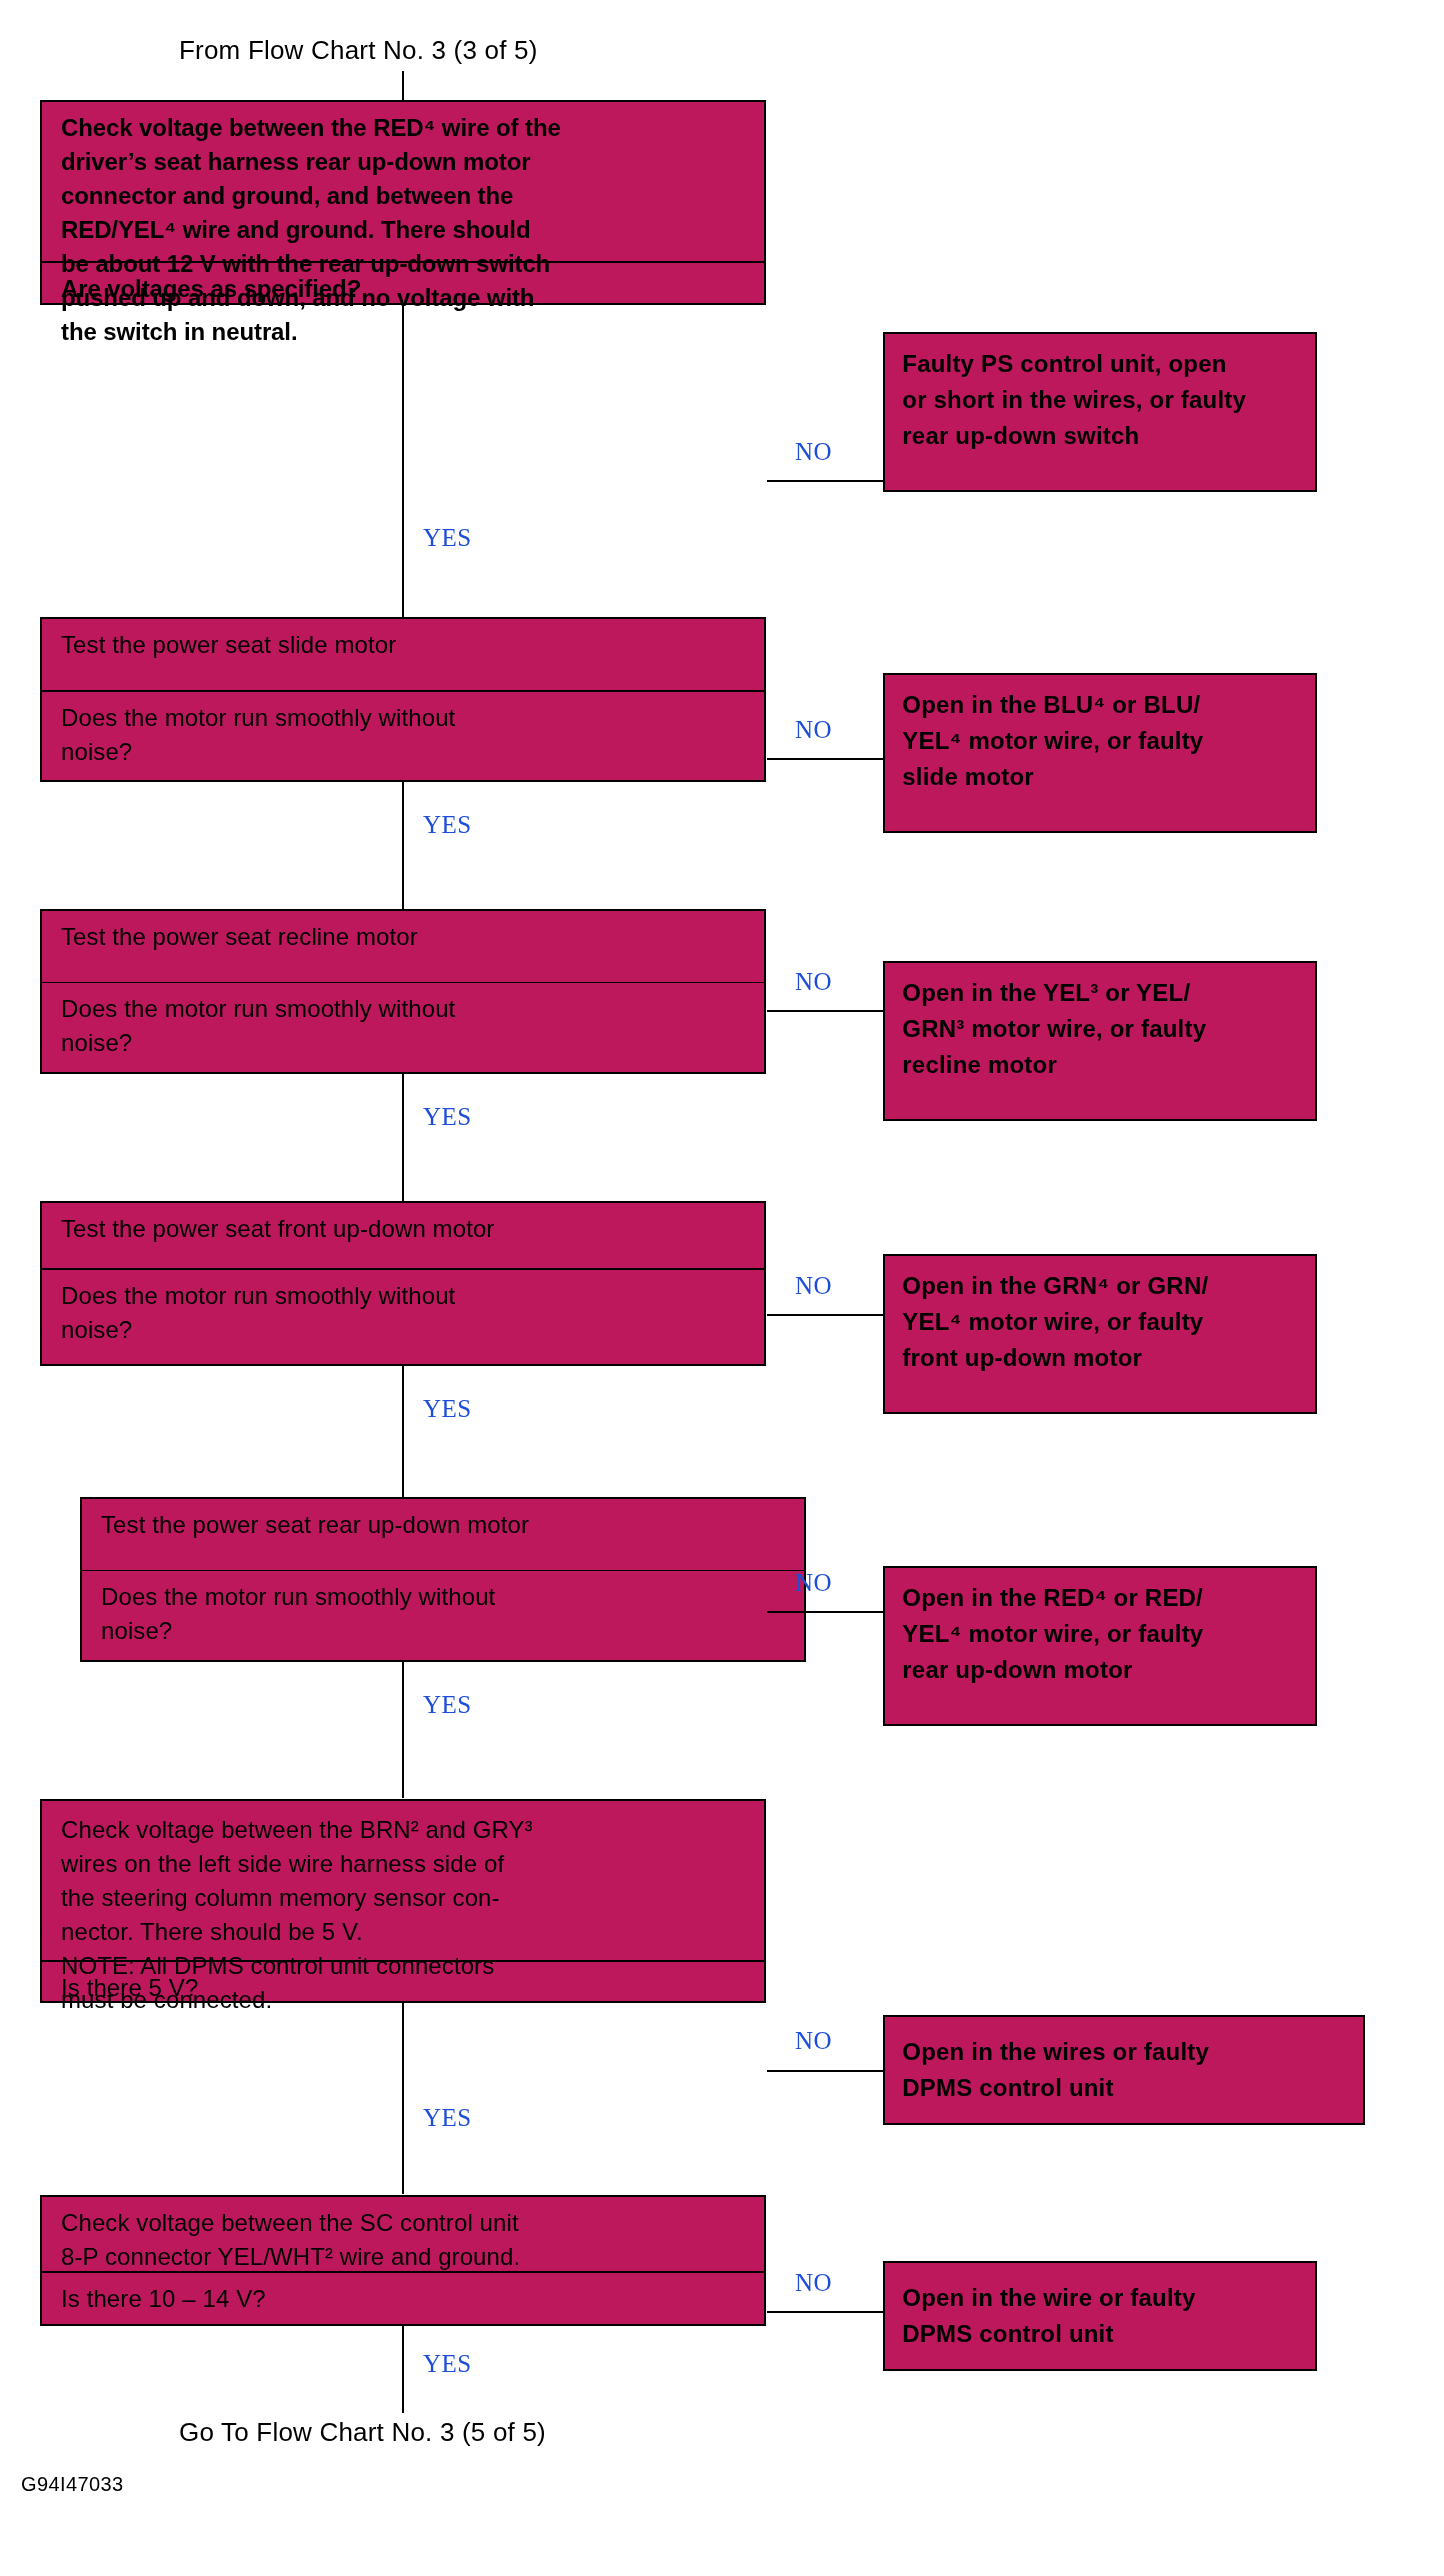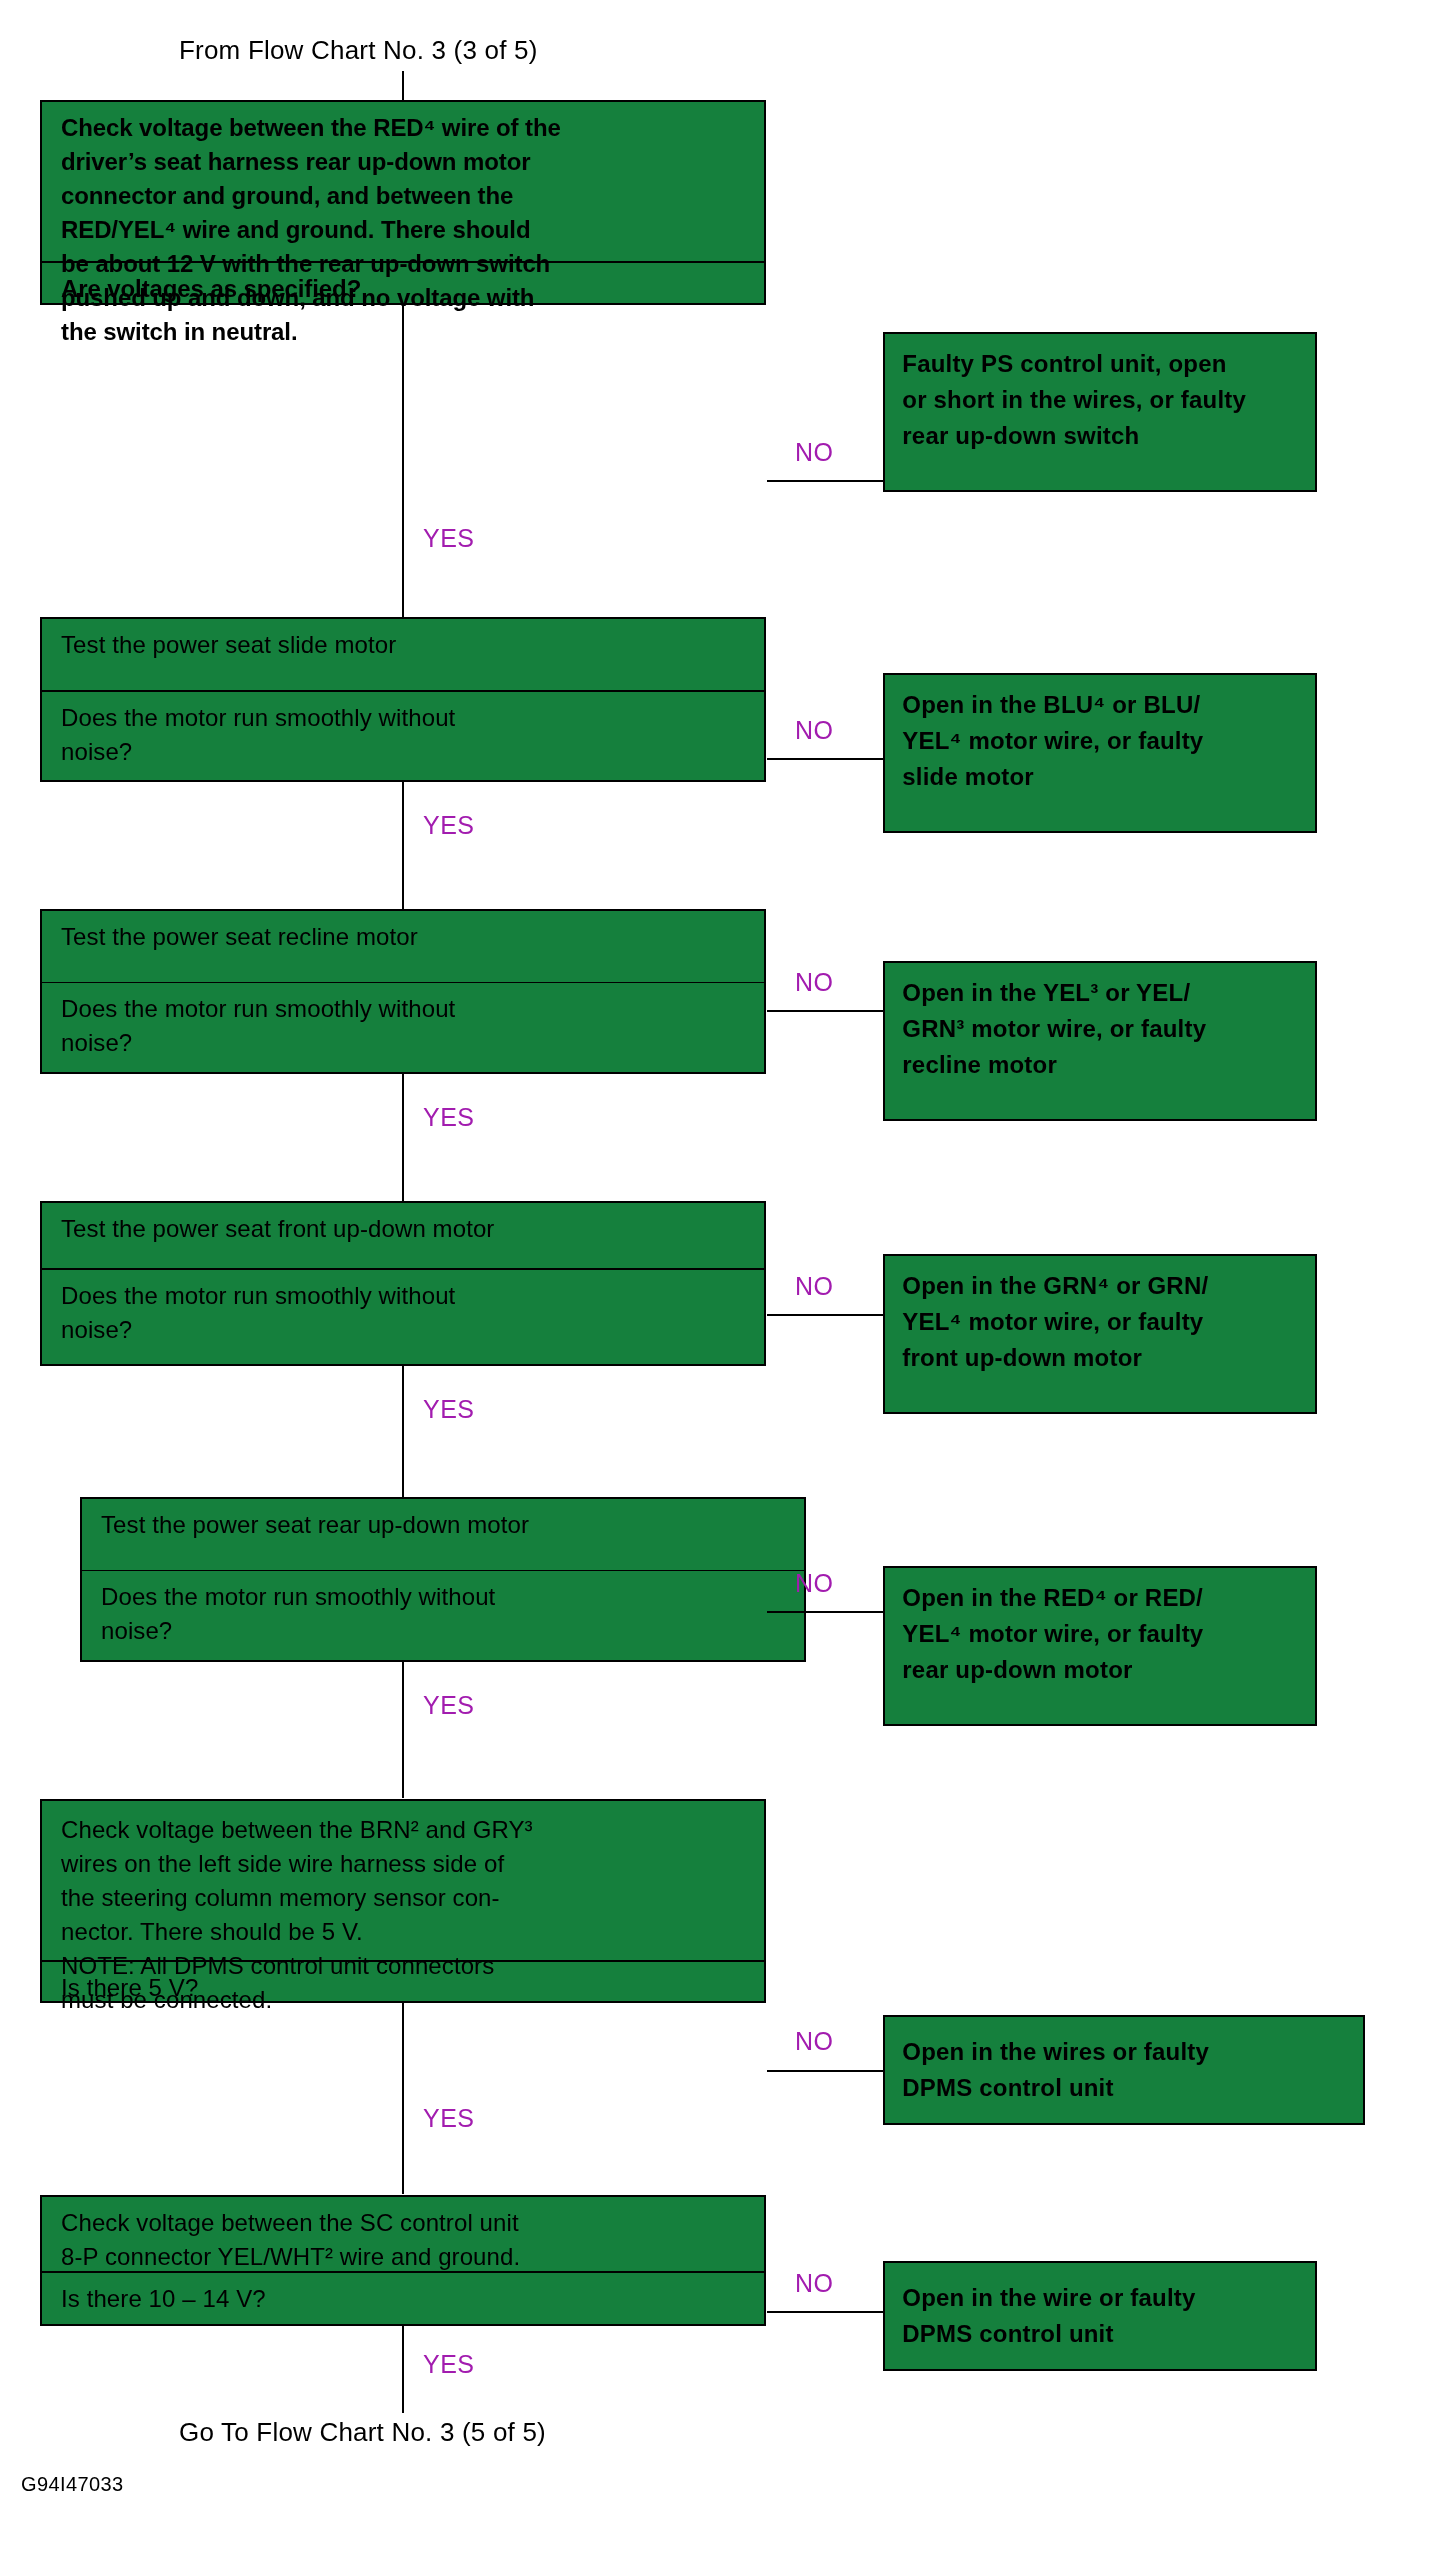--- a/index.html
+++ b/index.html
@@ -45,21 +45,21 @@
     left: 21px;
     top: 2473px;
     letter-spacing: 0.4px;
   }
 
   
   .box {
     position: absolute;
     box-sizing: border-box;
     border: 2.4px solid #000;
-    background: #15803d;
+    background: #be185d;
   }
   .box .cell {
     box-sizing: border-box;
     padding: 8.6px 15.4px 9.6px 19px;
   }
   .box .cell.divided-top {
     border-top: 2.4px solid #000;
   }
   .box .cell.divided-top-thin {
     border-top: 1.5px solid #000;
@@ -102,25 +102,25 @@
   }
   .hline {
     position: absolute;
     height: 1.9px;
     background: #000;
   }
 
   
   .branch-label {
     position: absolute;
-    font-family: Liberation Sans, sans-serif;
+    font-family: Liberation Serif, serif;
     font-weight: 400;
     font-size: 25px;
     letter-spacing: 0.5px;
-    color: #a21caf;
+    color: #1d4ed8;
     white-space: nowrap;
   }
 </style>
 </head>
 <body>
 
 <div id="page">
 
   <div class="plain-label label-from">From Flow Chart No. 3 (3 of 5)</div>
 

